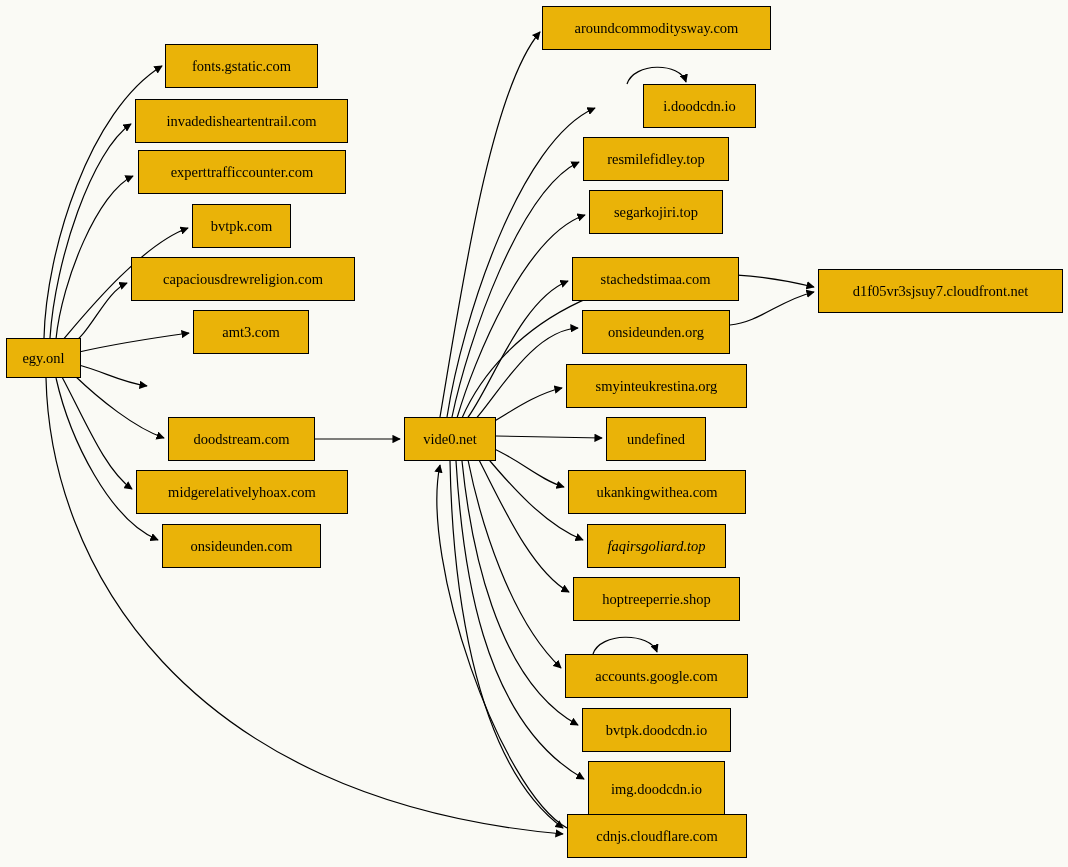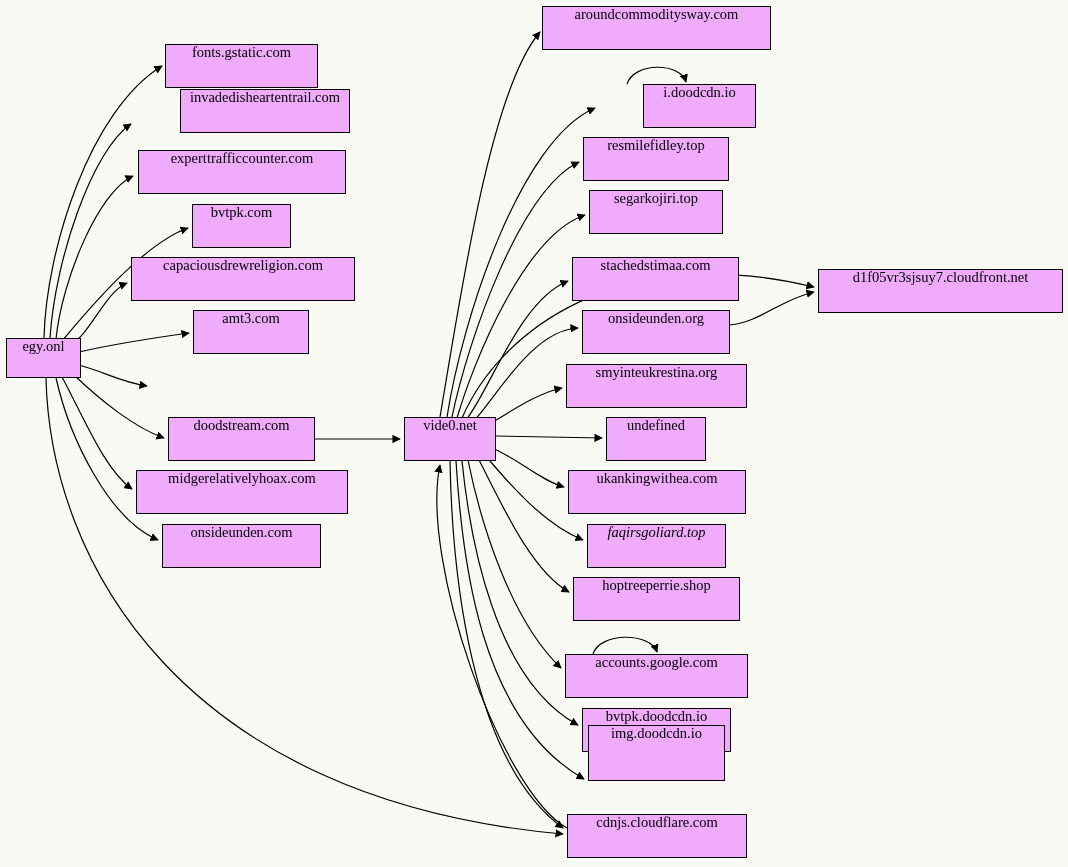--- a/index.html
+++ b/index.html
@@ -19,25 +19,26 @@
     position: absolute;
     left: 0;
     top: 0;
     width: 1068px;
     height: 867px;
   }
   .node {
     position: absolute;
     box-sizing: border-box;
     border: 1px solid #000000;
-    background: #f0abfc;
+    background: #eab308;
     color: #000000;
     font-size: 14.5px;
     font-family: "Liberation Serif", serif;
     display: flex;
+    align-items: center;
     justify-content: center;
     text-align: center;
     white-space: nowrap;
     line-height: 1;
   }
 </style>
 </head>
 <body>
 
 <div id="canvas">
@@ -90,21 +91,21 @@
       <path d="M 593 654 C 600 632 650 632 657 652"></path>
     </g>
   </svg>
 
   <div class="node" style="left:6px;top:338px;width:75px;height:40px;">
       <span>egy.onl</span>
     </div>
   <div class="node" style="left:165px;top:44px;width:153px;height:44px;">
       <span>fonts.gstatic.com</span>
     </div>
-  <div class="node" style="left:135px;top:89px;width:170px;height:44px;margin-left:45px;">
+  <div class="node" style="left:135px;top:99px;width:213px;height:44px;">
       <span>invadedisheartentrail.com</span>
     </div>
   <div class="node" style="left:138px;top:150px;width:208px;height:44px;">
       <span>experttrafficcounter.com</span>
     </div>
   <div class="node" style="left:192px;top:204px;width:99px;height:44px;">
       <span>bvtpk.com</span>
     </div>
   <div class="node" style="left:131px;top:257px;width:224px;height:44px;">
       <span>capaciousdrewreligion.com</span>
@@ -156,21 +157,21 @@
     </div>
   <div class="node" style="left:573px;top:577px;width:167px;height:44px;">
       <span>hoptreeperrie.shop</span>
     </div>
   <div class="node" style="left:565px;top:654px;width:183px;height:44px;">
       <span>accounts.google.com</span>
     </div>
   <div class="node" style="left:582px;top:708px;width:149px;height:44px;">
       <span>bvtpk.doodcdn.io</span>
     </div>
-  <div class="node" style="left:588px;top:725px;width:137px;height:56px;">
+  <div class="node" style="left:588px;top:761px;width:137px;height:56px;">
       <span>img.doodcdn.io</span>
     </div>
   <div class="node" style="left:567px;top:814px;width:180px;height:44px;">
       <span>cdnjs.cloudflare.com</span>
     </div>
   <div class="node" style="left:818px;top:269px;width:245px;height:44px;">
       <span>d1f05vr3sjsuy7.cloudfront.net</span>
     </div>
 </div>
 

